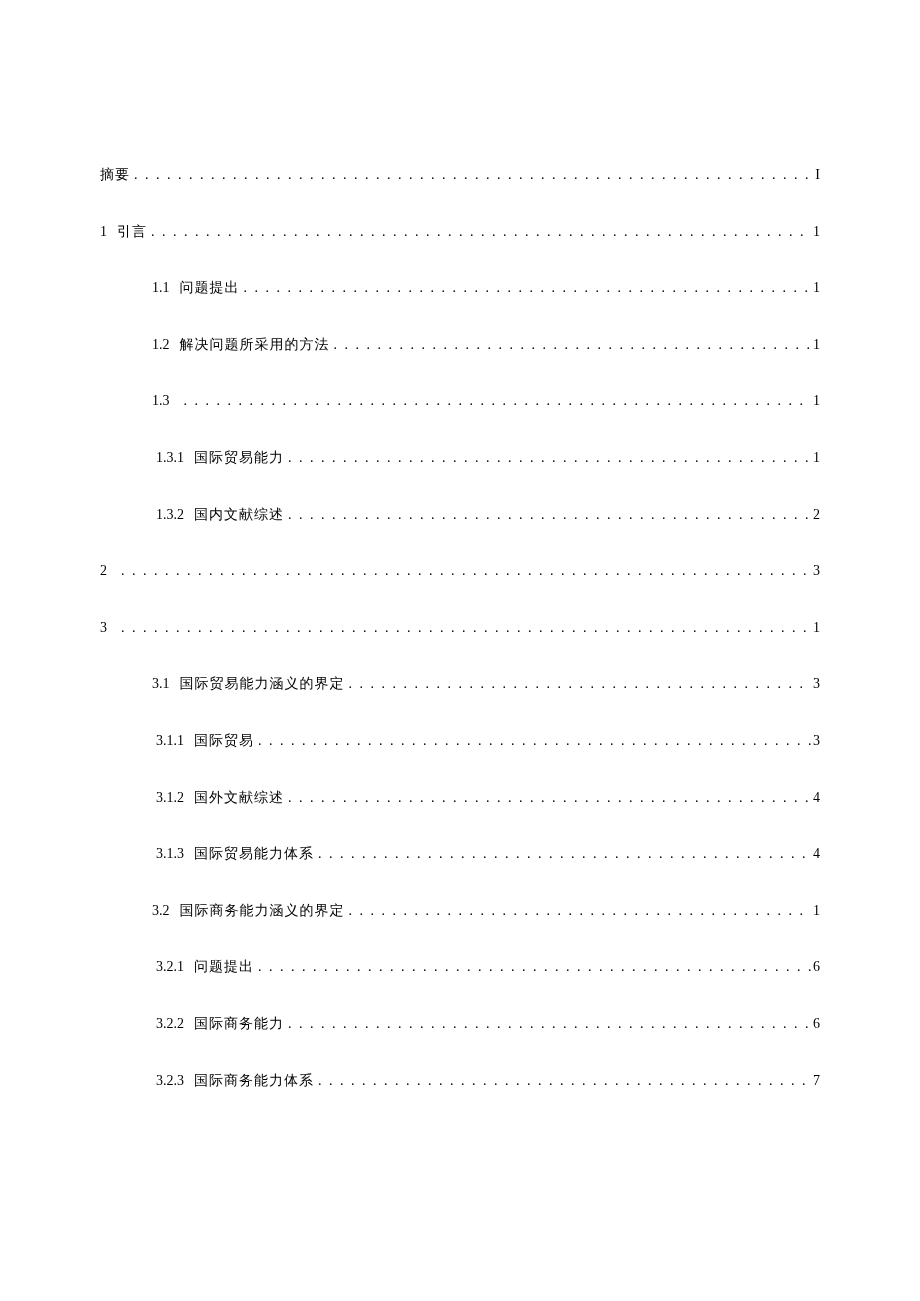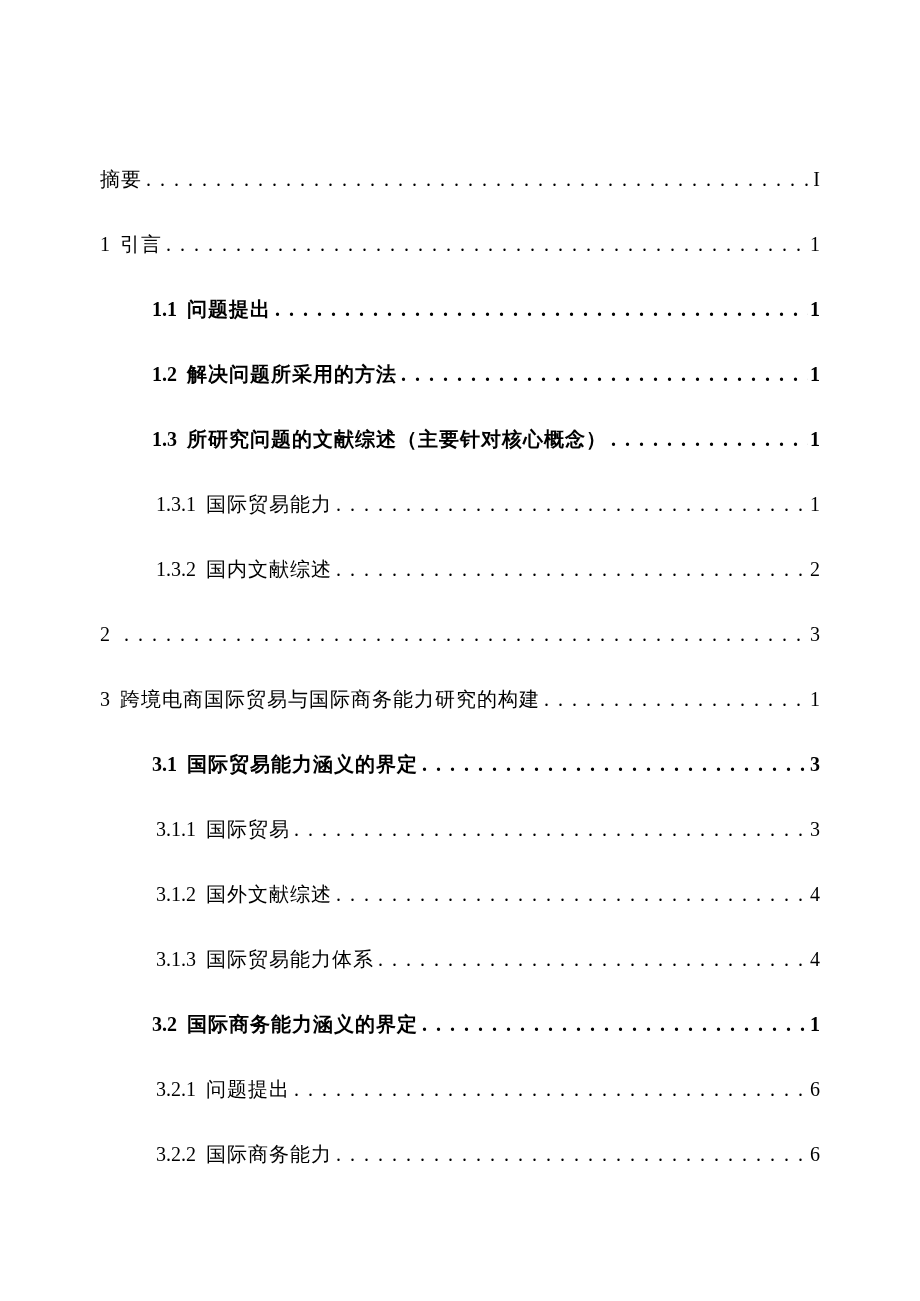--- a/index.html
+++ b/index.html
@@ -8,26 +8,26 @@
       height: 1301px;
       background: #fff;
       font-family: "SimSun", "宋体", serif;
       padding: 165px 100px 100px 100px;
       color: #000;
     }
     .toc-entry {
       display: flex;
       align-items: baseline;
       margin-bottom: 37px;
-      font-size: 20px;
+      font-size: 14px;
       line-height: 1.4;
       white-space: nowrap;
     }
     .toc-entry.level-0 { margin-left: 0; }
-    .toc-entry.level-1 { margin-left: 52px; font-weight: bold; }
+    .toc-entry.level-1 { margin-left: 52px; }
     .toc-entry.level-2 { margin-left: 56px; }
     .toc-num {
       margin-right: 10px;
       flex-shrink: 0;
     }
     .toc-title {
       flex-shrink: 0;
       letter-spacing: 1px;
     }
     .toc-dots {
@@ -75,21 +75,20 @@
       <span class="toc-page">1</span>
     </div>
     <div class="toc-entry level-1">
       <span class="toc-num">1.2</span>
       <span class="toc-title">解决问题所采用的方法</span>
       <span class="toc-dots"></span>
       <span class="toc-page">1</span>
     </div>
     <div class="toc-entry level-1">
       <span class="toc-num">1.3</span>
-      <span class="toc-title">所研究问题的文献综述（主要针对核心概念）</span>
       <span class="toc-dots"></span>
       <span class="toc-page">1</span>
     </div>
     <div class="toc-entry level-2">
       <span class="toc-num">1.3.1</span>
       <span class="toc-title">国际贸易能力</span>
       <span class="toc-dots"></span>
       <span class="toc-page">1</span>
     </div>
     <div class="toc-entry level-2">
@@ -98,21 +97,20 @@
       <span class="toc-dots"></span>
       <span class="toc-page">2</span>
     </div>
     <div class="toc-entry level-0">
       <span class="toc-num">2</span>
       <span class="toc-dots"></span>
       <span class="toc-page">3</span>
     </div>
     <div class="toc-entry level-0">
       <span class="toc-num">3</span>
-      <span class="toc-title">跨境电商国际贸易与国际商务能力研究的构建</span>
       <span class="toc-dots"></span>
       <span class="toc-page">1</span>
     </div>
     <div class="toc-entry level-1">
       <span class="toc-num">3.1</span>
       <span class="toc-title">国际贸易能力涵义的界定</span>
       <span class="toc-dots"></span>
       <span class="toc-page">3</span>
     </div>
     <div class="toc-entry level-2">
@@ -144,13 +142,19 @@
       <span class="toc-title">问题提出</span>
       <span class="toc-dots"></span>
       <span class="toc-page">6</span>
     </div>
     <div class="toc-entry level-2">
       <span class="toc-num">3.2.2</span>
       <span class="toc-title">国际商务能力</span>
       <span class="toc-dots"></span>
       <span class="toc-page">6</span>
     </div>
+    <div class="toc-entry level-2">
+      <span class="toc-num">3.2.3</span>
+      <span class="toc-title">国际商务能力体系</span>
+      <span class="toc-dots"></span>
+      <span class="toc-page">7</span>
+    </div>
   </div>
 
 </body></html>

